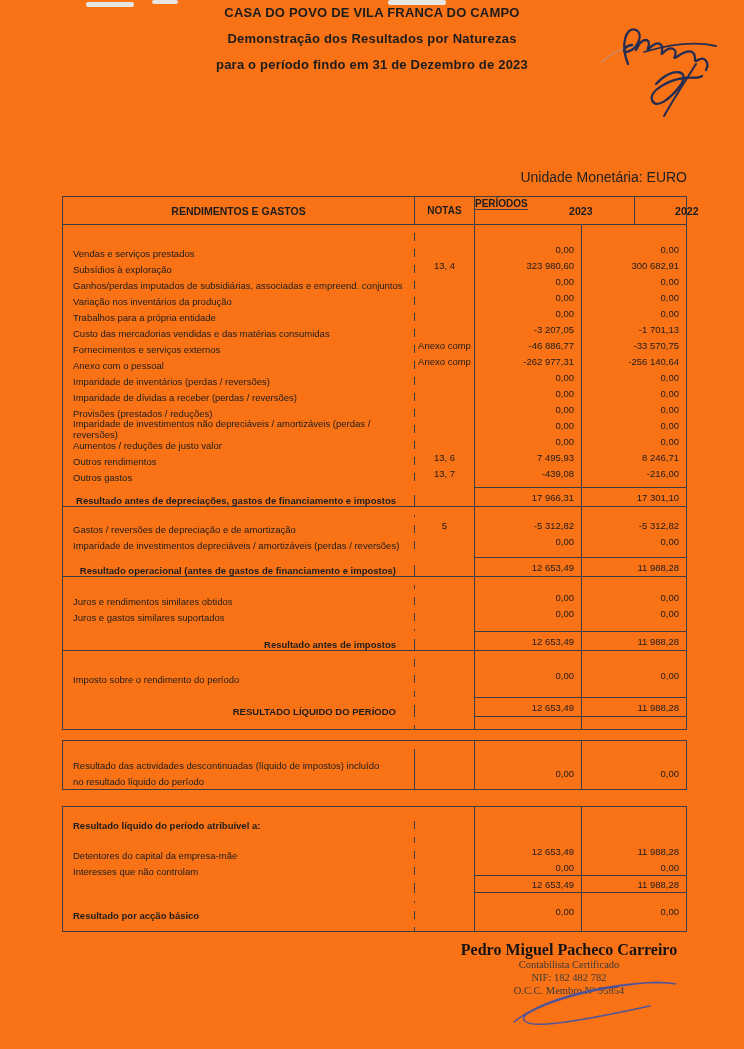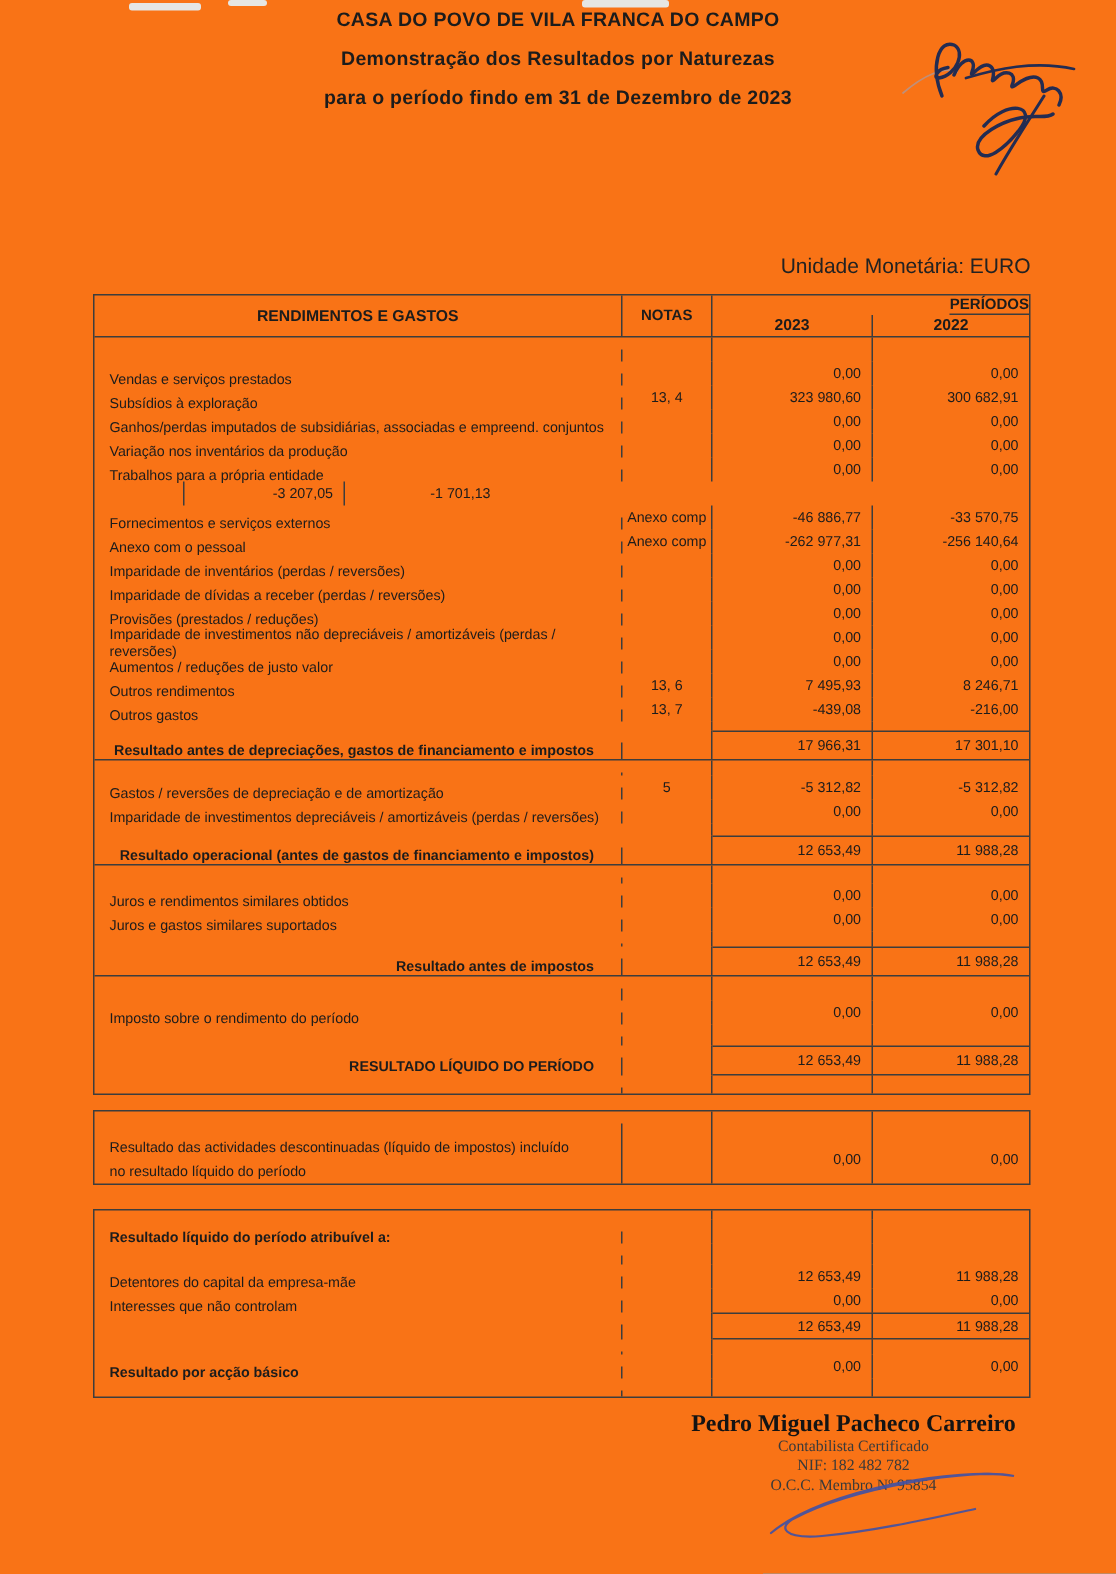--- a/index.html
+++ b/index.html
@@ -54,21 +54,21 @@
   .t-head2{height:16px;}
   .t-head2 .c-l{font-weight:bold;}
   .t-item2{height:48px;}
   .t-item2 .c-l{display:block;padding-top:9px;line-height:16px;}
   .t-item2 .c-a,.t-item2 .c-b{align-items:flex-end;padding-bottom:10px;}
 
   
   .thead{display:flex;height:27px;border-bottom:1.3px solid var(--bc);}
   .th-label{width:352px;border-right:1px solid var(--bc);display:flex;align-items:center;justify-content:center;font-weight:bold;font-size:10.5px;box-sizing:border-box;}
   .th-notas{width:60px;border-right:1px solid var(--bc);display:flex;align-items:center;justify-content:center;font-weight:bold;font-size:10px;box-sizing:border-box;}
-  .th-periods{width:211px;display:flex;flex-direction:column;box-sizing:border-box;align-items:flex-end;}
+  .th-periods{width:211px;display:flex;box-sizing:border-box;}
   .th-ptitle{height:13px;border-bottom:1px solid var(--bc);display:flex;align-items:center;justify-content:center;font-weight:bold;font-size:10px;box-sizing:border-box;}
   .th-years{display:flex;flex:1;}
   .th-y1{width:107px;border-right:1px solid var(--bc);display:flex;align-items:center;justify-content:center;font-weight:bold;font-size:10.5px;box-sizing:border-box;}
   .th-y2{width:104px;display:flex;align-items:center;justify-content:center;font-weight:bold;font-size:10.5px;box-sizing:border-box;}
 
   #table-main{top:196px;}
   #table-discontinued{top:740px;}
   #table-attribution{top:806px;}
 
   
@@ -182,20 +182,23 @@
           </div>
           <div class="c-n"></div>
           <div class="c-a">
             <span>0,00</span>
           </div>
           <div class="c-b">
             <span>0,00</span>
           </div>
         </div>
         <div class="trow t-item">
+          <div class="c-l">
+            <span>Custo das mercadorias vendidas e das matérias consumidas</span>
+          </div>
           <div class="c-n"></div>
           <div class="c-a">
             <span>-3 207,05</span>
           </div>
           <div class="c-b">
             <span>-1 701,13</span>
           </div>
         </div>
         <div class="trow t-item">
           <div class="c-l">

